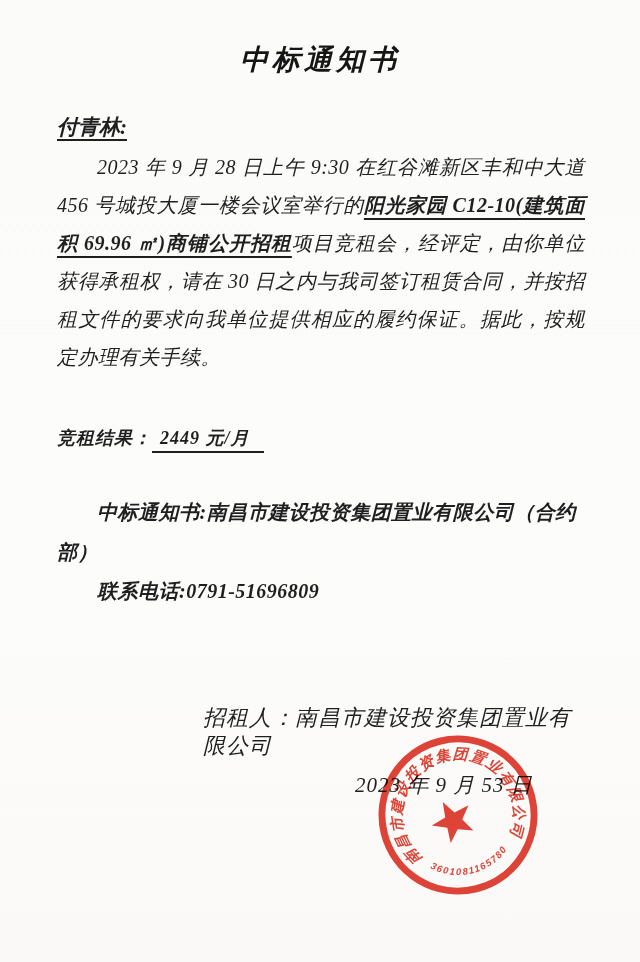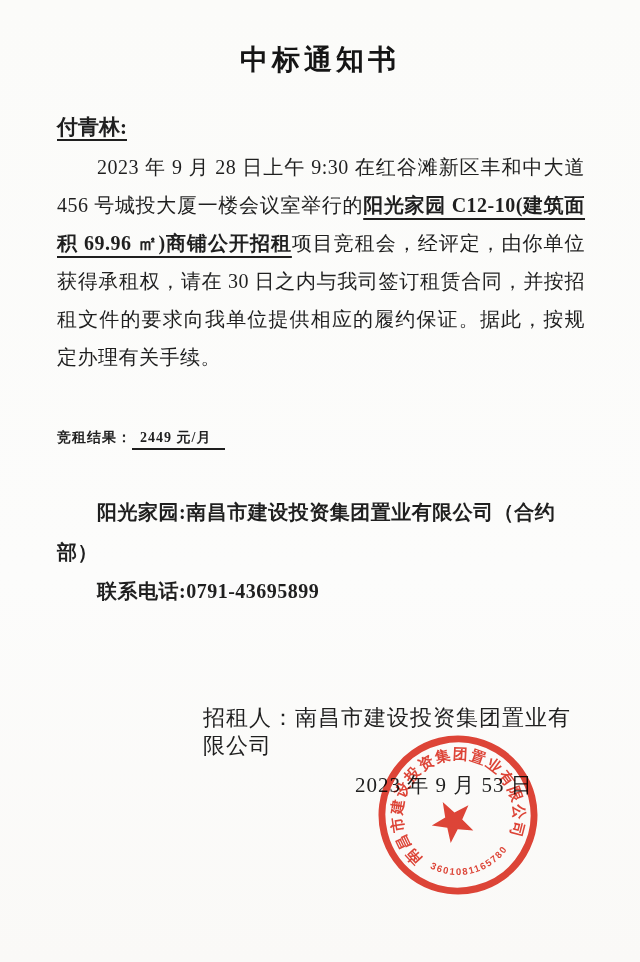--- a/index.html
+++ b/index.html
@@ -10,20 +10,21 @@
     overflow: hidden;
     background: #f7f7f5;
   }
   .page {
     position: relative;
     width: 640px;
     height: 962px;
     background: linear-gradient(180deg, #fbfbf9 0%, #fcfcfb 60%, #faf9f7 100%);
     font-family: "Liberation Serif", "DejaVu Serif", serif;
     color: #1f1f1f;
+    font-style: italic;
   }
   .doc-title {
     padding-top: 42px;
     text-align: center;
     font-size: 28px;
     line-height: 36px;
     letter-spacing: 4px;
     font-weight: 600;
     color: #151515;
   }
@@ -50,21 +51,21 @@
   }
   .para1 { margin-top: 6px; }
   .em-underline {
     font-weight: bold;
     text-decoration: underline;
     text-underline-offset: 6px;
     text-decoration-thickness: 2px;
   }
   .result-line {
     margin-top: 47px;
-    font-size: 14px;
+    font-size: 18px;
     line-height: 30px;
     font-weight: bold;
     letter-spacing: 1px;
   }
   .result-value {
     border-bottom: 2px solid #1f1f1f;
     padding: 0 14px 3px 8px;
   }
   .notice-block { margin-top: 40px; }
   .indent-line {
@@ -109,22 +110,22 @@
 
   <div class="content">
 
     <div class="addressee">付青林:</div>
 
     <div class="para para1"><span>2023 年 9 月 28 日上午 9:30 在红谷滩新区丰和中大道 456 号城投大厦一楼会议室举行的</span><span class="em-underline">阳光家园 C12-10(建筑面积 69.96 ㎡)商铺公开招租</span><span>项目竞租会，经评定，由你单位获得承租权，请在 30 日之内与我司签订租赁合同，并按招租文件的要求向我单位提供相应的履约保证。据此，按规定办理有关手续。</span></div>
 
     <div class="result-line"><span>竞租结果：</span><span class="result-value">2449 元/月</span></div>
 
     <div class="notice-block">
-      <div class="indent-line">阳光家园:南昌市建设投资集团置业有限公司（合约部）</div>
-      <div class="indent-line">联系电话:0791-43695899</div>
+      <div class="indent-line">中标通知书:南昌市建设投资集团置业有限公司（合约部）</div>
+      <div class="indent-line">联系电话:0791-51696809</div>
     </div>
 
     <div class="sig-line"><span>招租人：</span><span>南昌市建设投资集团置业有限公司</span></div>
 
     <div class="date-line">2023 年 9 月 53 日</div>
 
   </div>
 
   <div class="seal">
     <svg width="180" height="180" viewBox="0 0 180 180" xmlns="http://www.w3.org/2000/svg">

